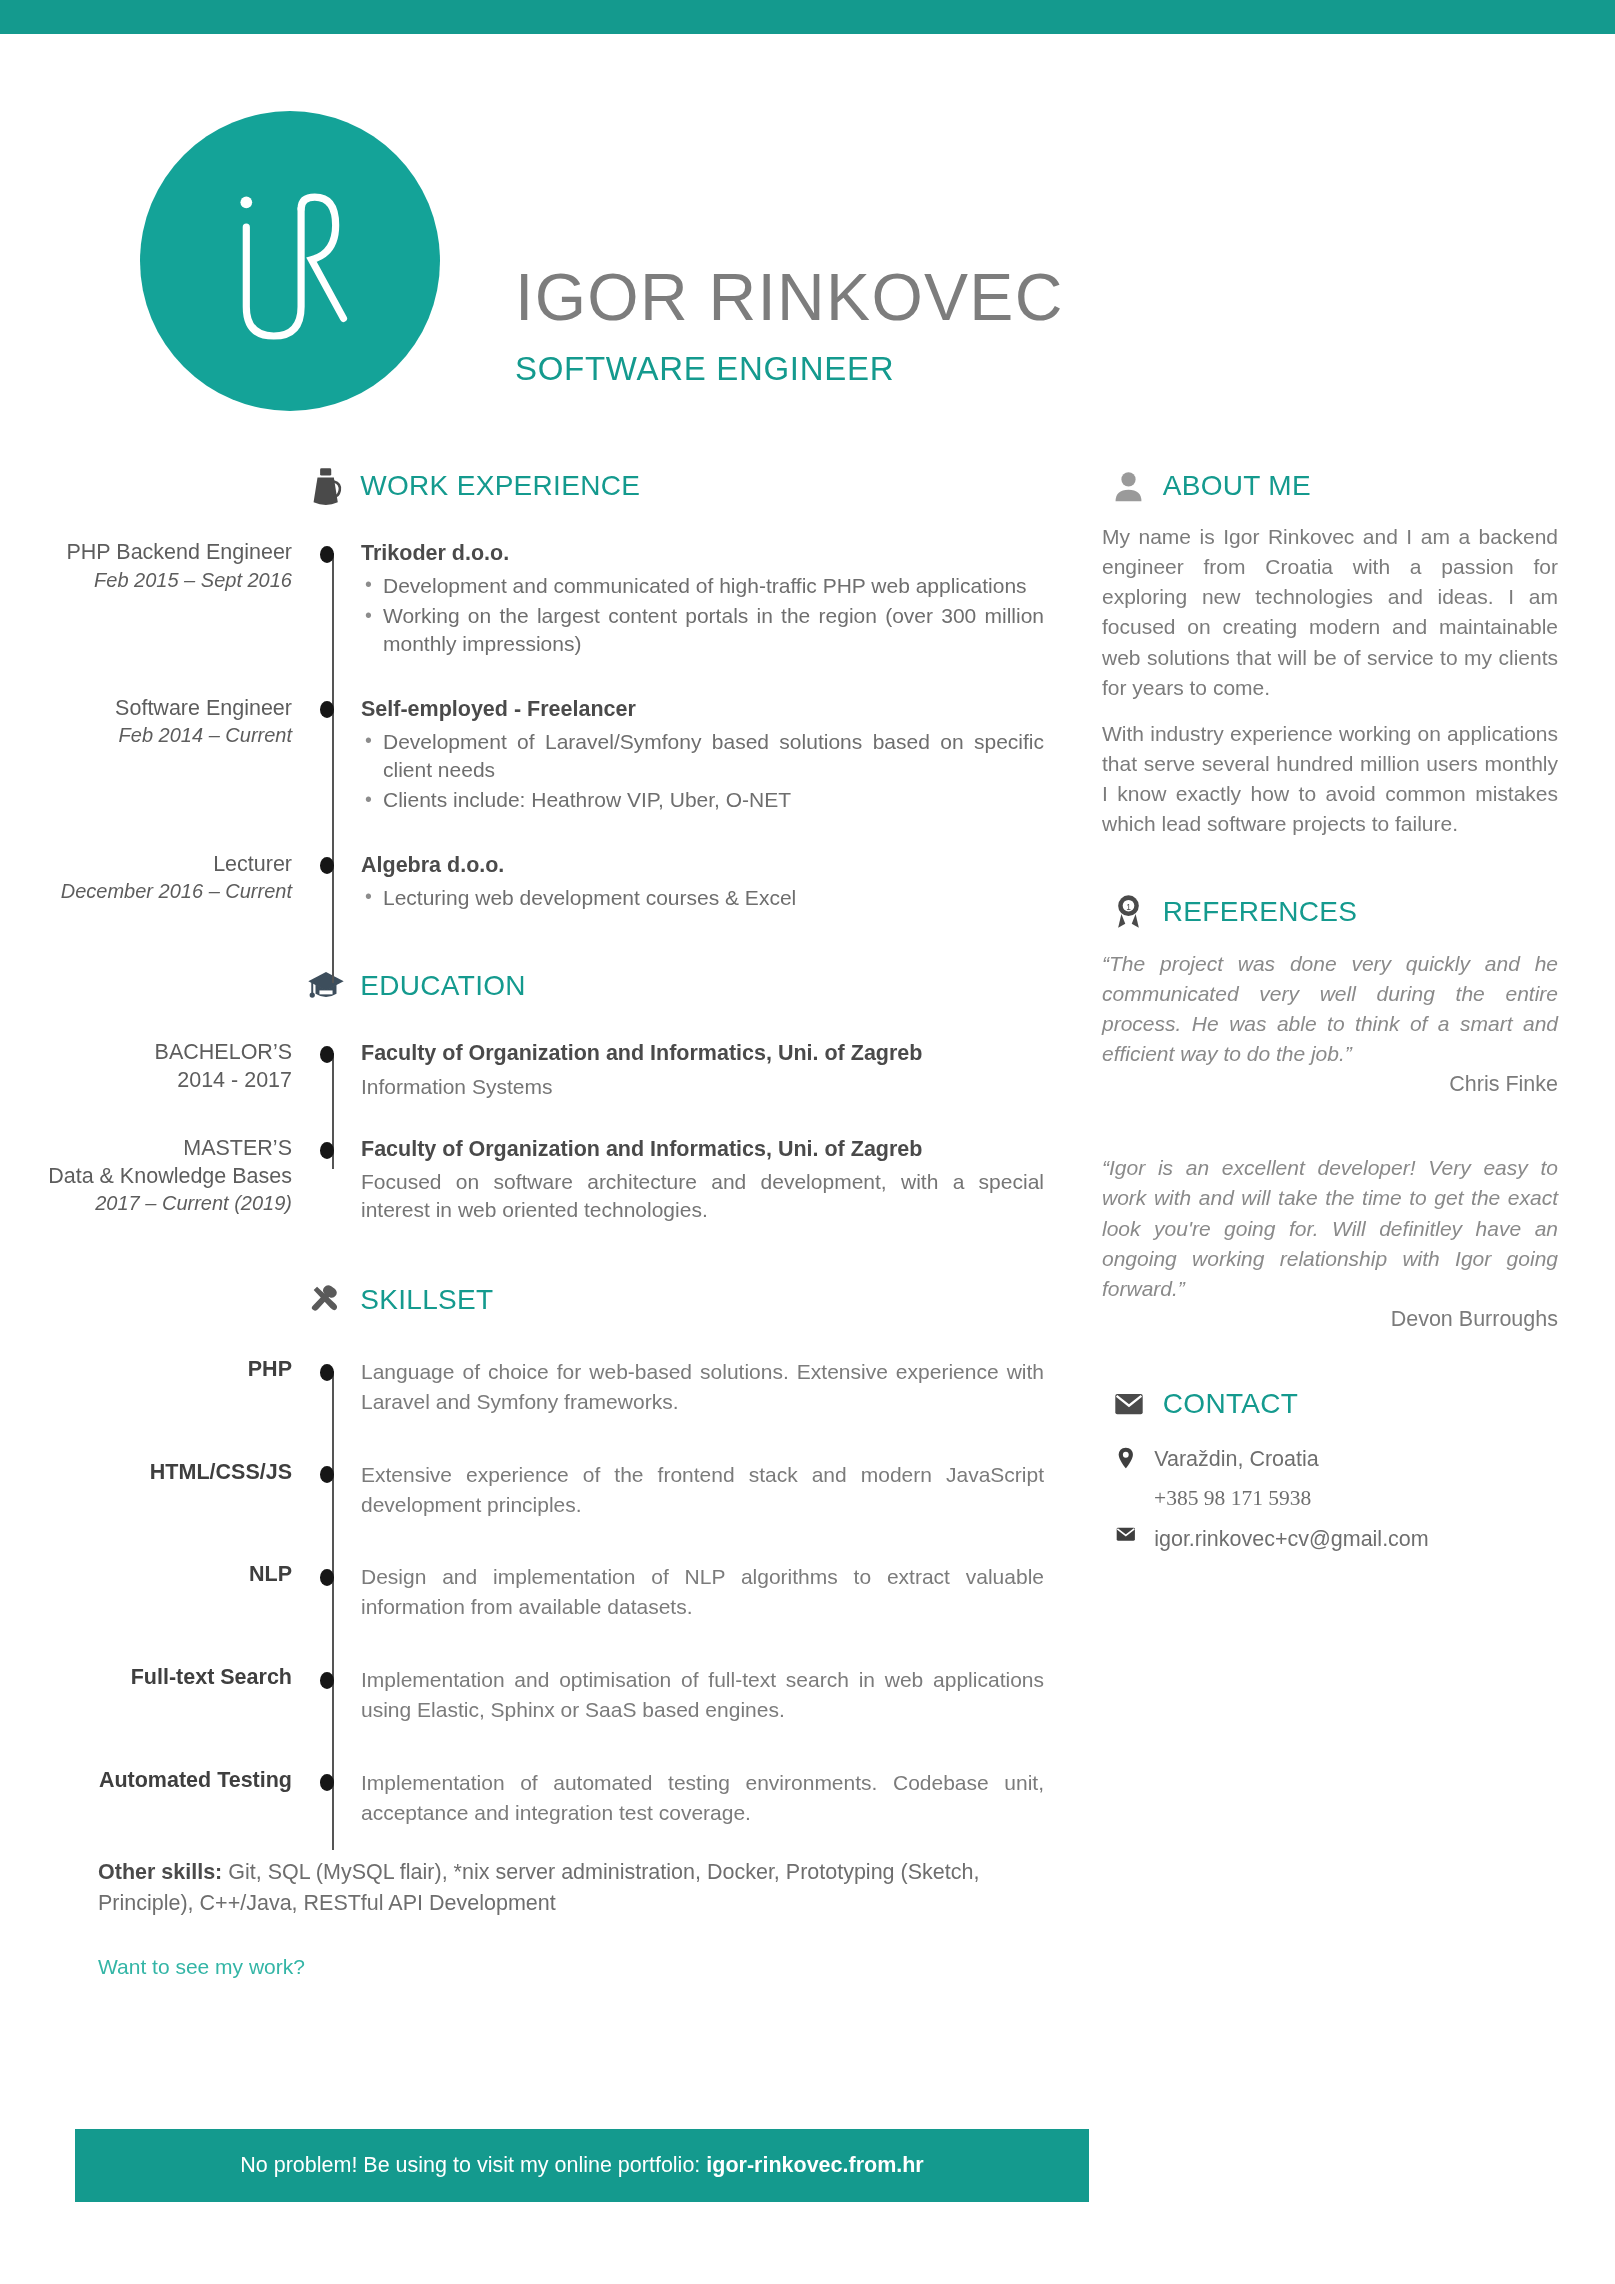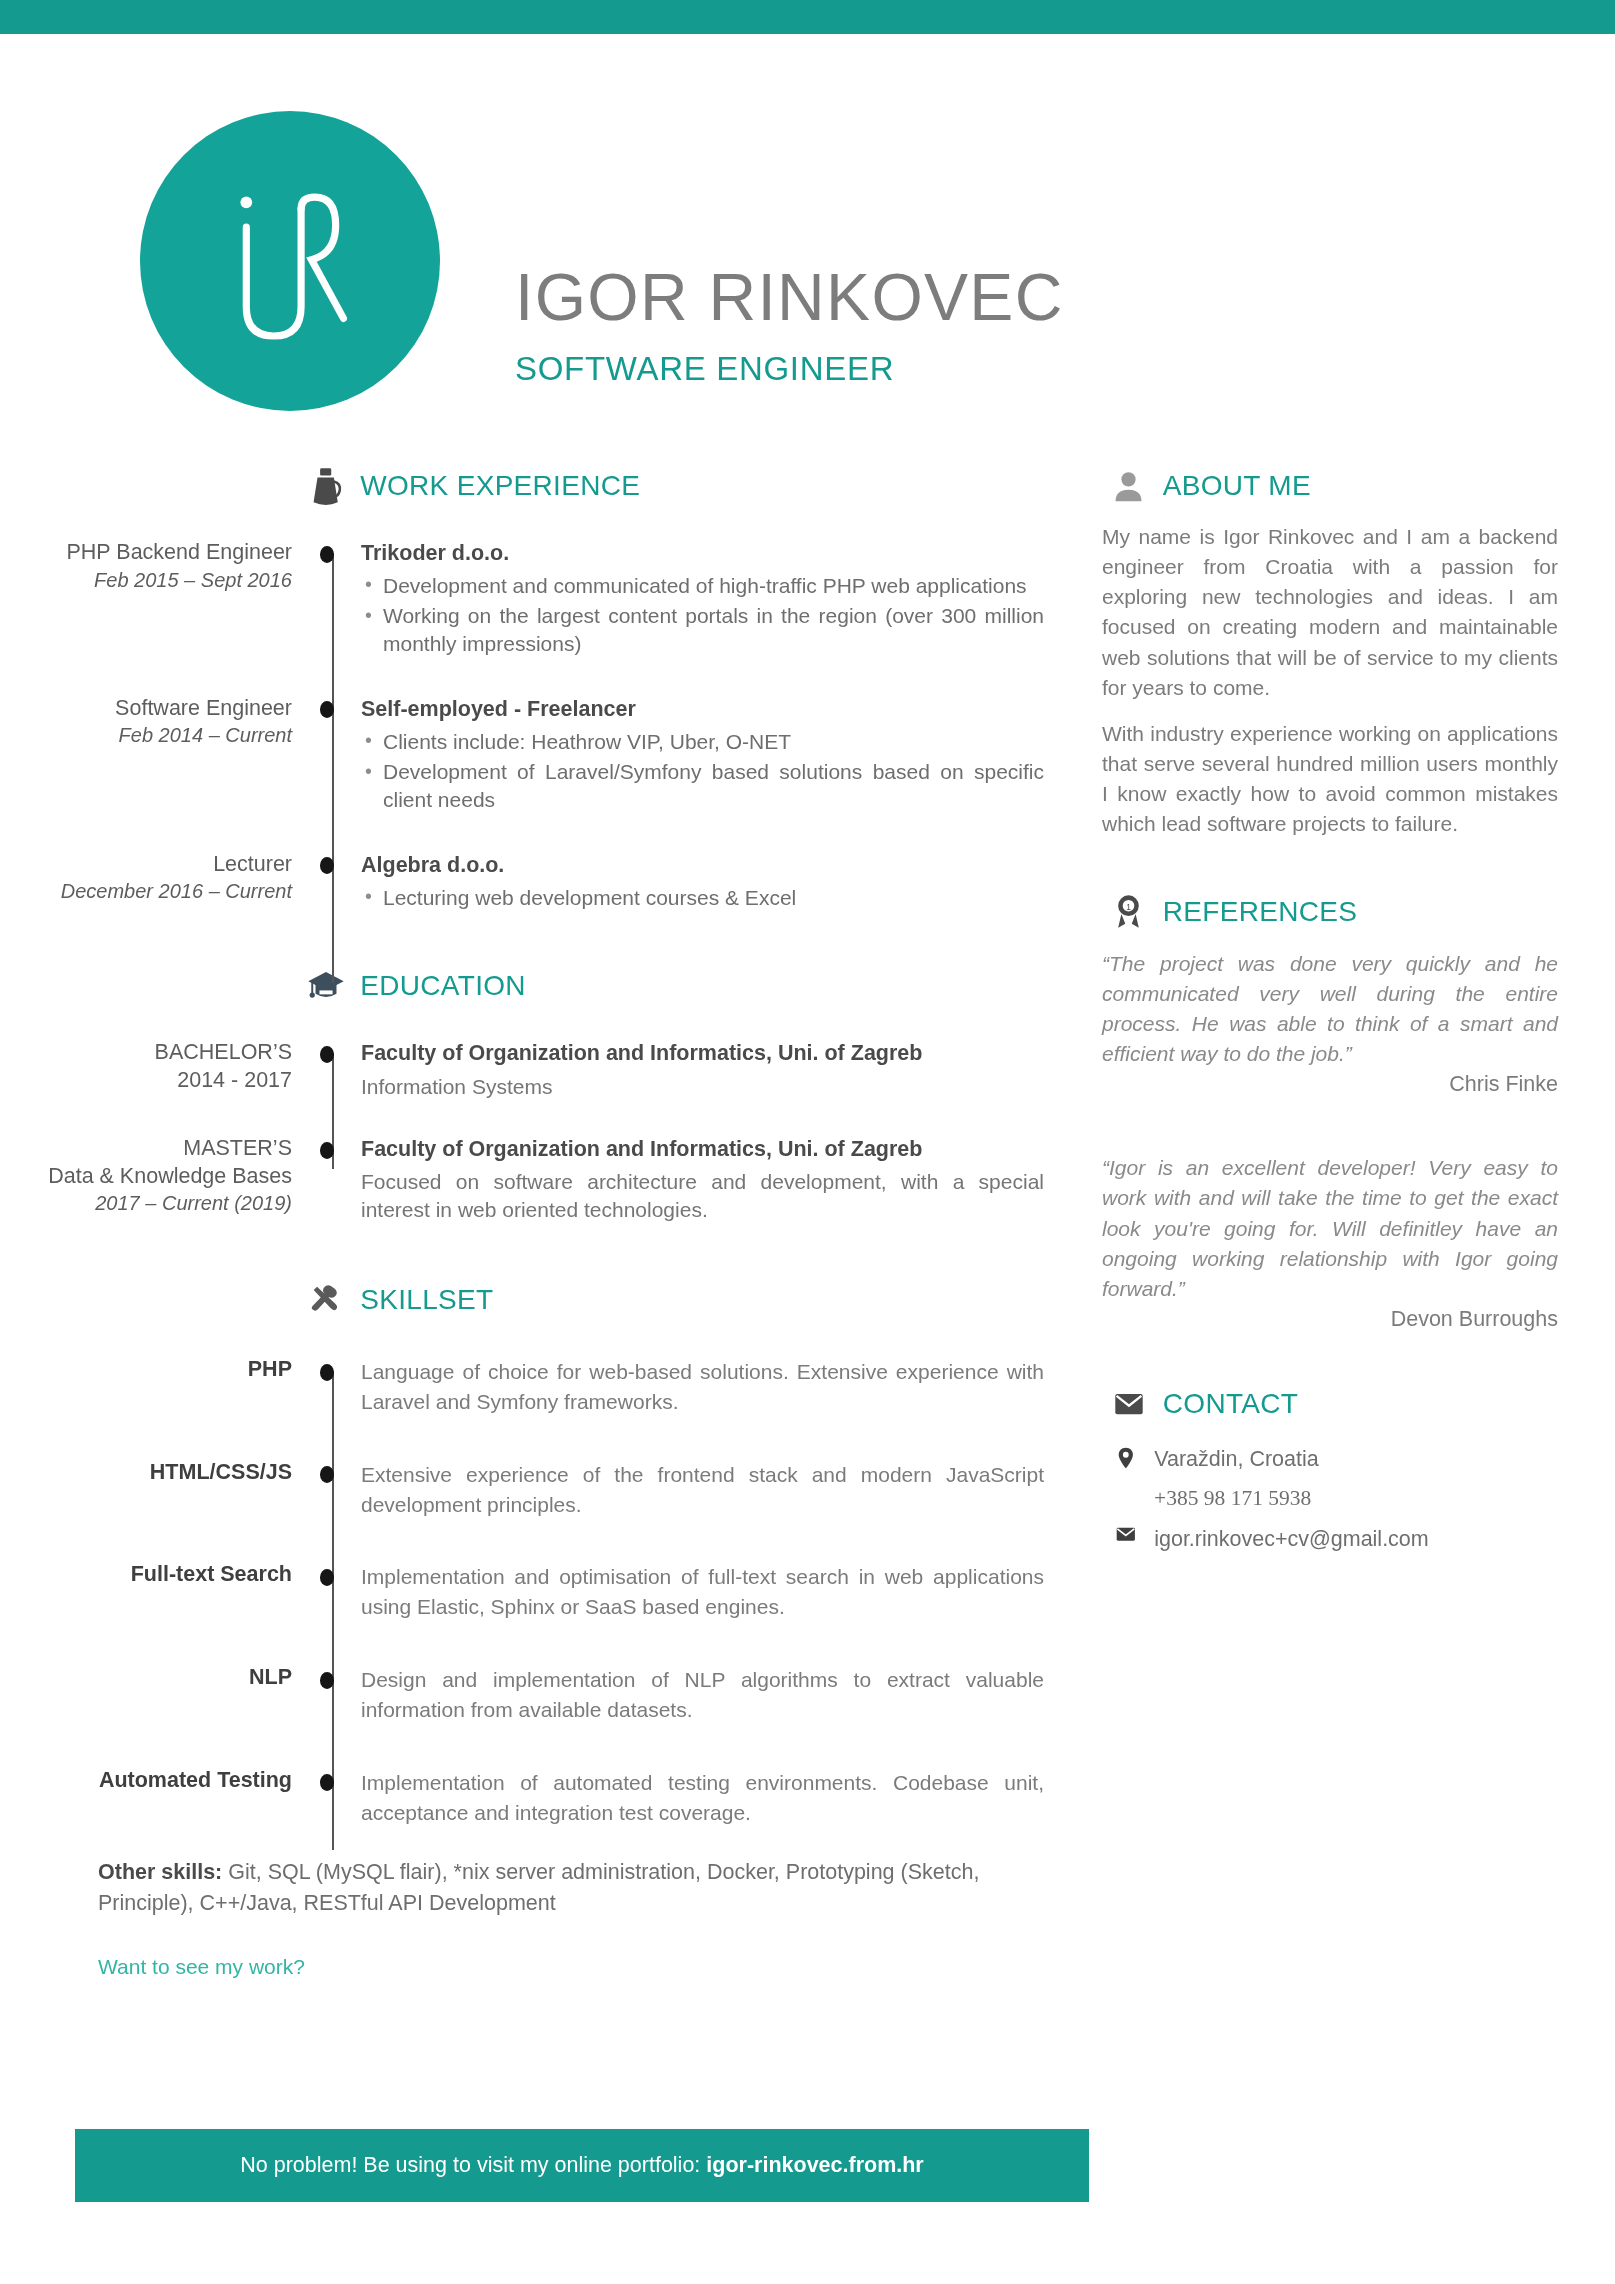--- a/index.html
+++ b/index.html
@@ -354,22 +354,22 @@
         <div class="tl-left">
           <div class="role">Software Engineer</div>
           <div class="dates">Feb 2014 – Current</div>
         </div>
         <div class="tl-dot-col">
             <span class="tl-dot"></span>
           </div>
         <div class="tl-right">
           <div class="company">Self-employed - Freelancer</div>
           <ul class="bullets">
+            <li>Development of Laravel/Symfony based solutions based on specific client needs</li>
             <li>Clients include: Heathrow VIP, Uber, O-NET</li>
-            <li>Development of Laravel/Symfony based solutions based on specific client needs</li>
           </ul>
         </div>
       </div>
 
       <div class="tl-row">
         <div class="tl-left">
           <div class="role">Lecturer</div>
           <div class="dates">December 2016 – Current</div>
         </div>
         <div class="tl-dot-col">
@@ -462,39 +462,39 @@
         <div class="tl-dot-col">
             <span class="tl-dot"></span>
           </div>
         <div class="tl-right">
           <div class="skill-desc">Extensive experience of the frontend stack and modern JavaScript development principles.</div>
         </div>
       </div>
 
       <div class="tl-row" style="margin-bottom:43px;">
         <div class="tl-left">
+          <div class="skill-label">NLP</div>
+        </div>
+        <div class="tl-dot-col">
+            <span class="tl-dot"></span>
+          </div>
+        <div class="tl-right">
+          <div class="skill-desc">Design and implementation of NLP algorithms to extract valuable information from available datasets.</div>
+        </div>
+      </div>
+
+      <div class="tl-row" style="margin-bottom:43px;">
+        <div class="tl-left">
           <div class="skill-label">Full-text Search</div>
         </div>
         <div class="tl-dot-col">
             <span class="tl-dot"></span>
           </div>
         <div class="tl-right">
           <div class="skill-desc">Implementation and optimisation of full-text search in web applications using Elastic, Sphinx or SaaS based engines.</div>
-        </div>
-      </div>
-
-      <div class="tl-row" style="margin-bottom:43px;">
-        <div class="tl-left">
-          <div class="skill-label">NLP</div>
-        </div>
-        <div class="tl-dot-col">
-            <span class="tl-dot"></span>
-          </div>
-        <div class="tl-right">
-          <div class="skill-desc">Design and implementation of NLP algorithms to extract valuable information from available datasets.</div>
         </div>
       </div>
 
       <div class="tl-row">
         <div class="tl-left">
           <div class="skill-label">Automated Testing</div>
         </div>
         <div class="tl-dot-col">
             <span class="tl-dot"></span>
           </div>

